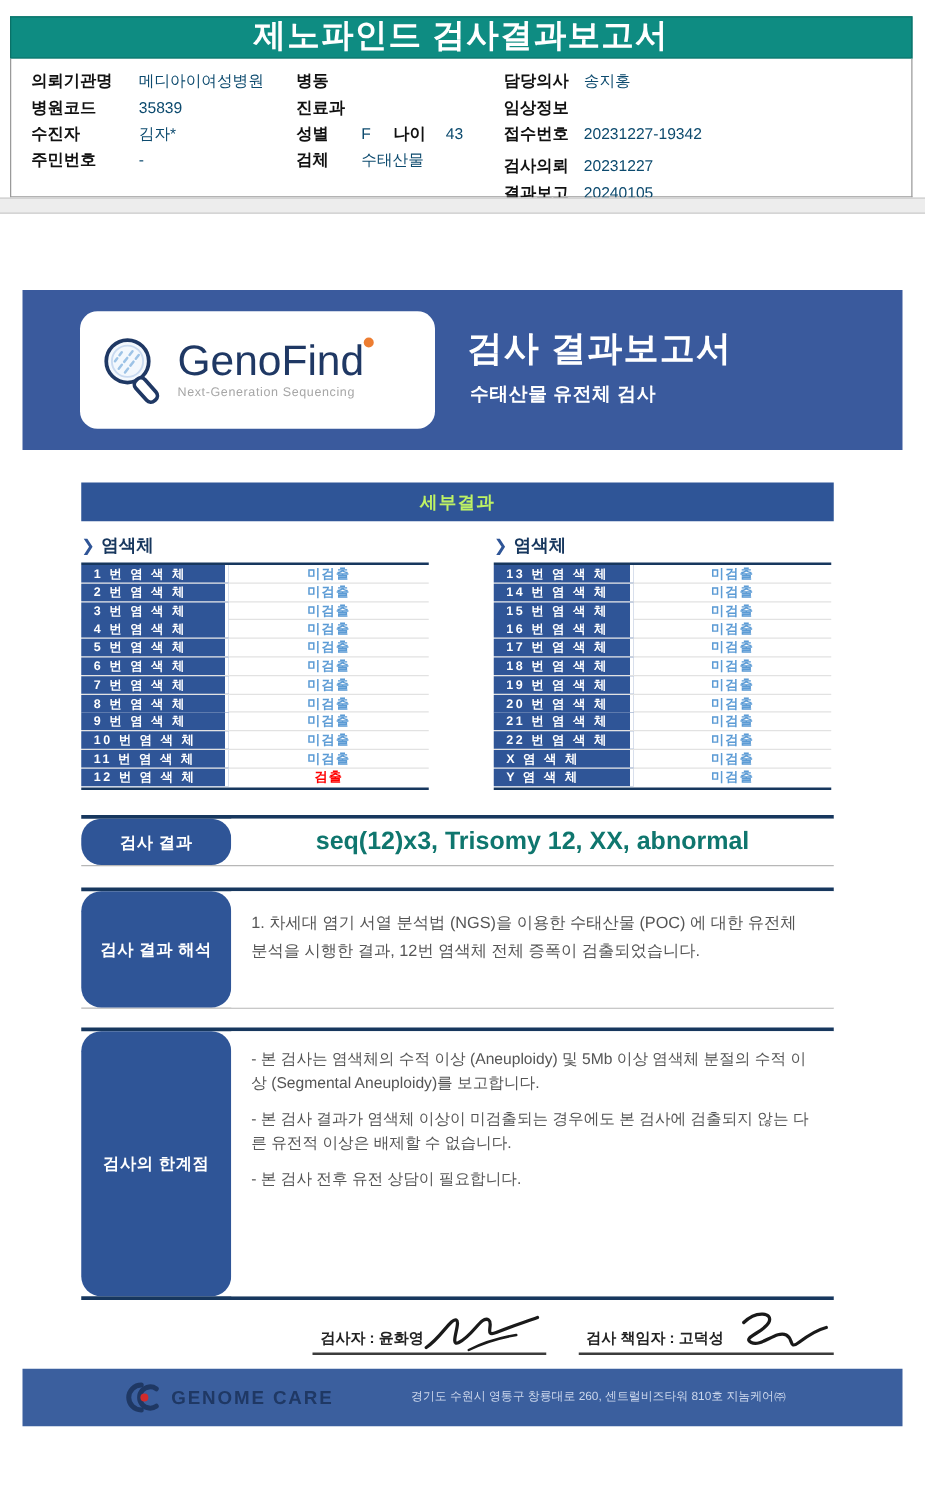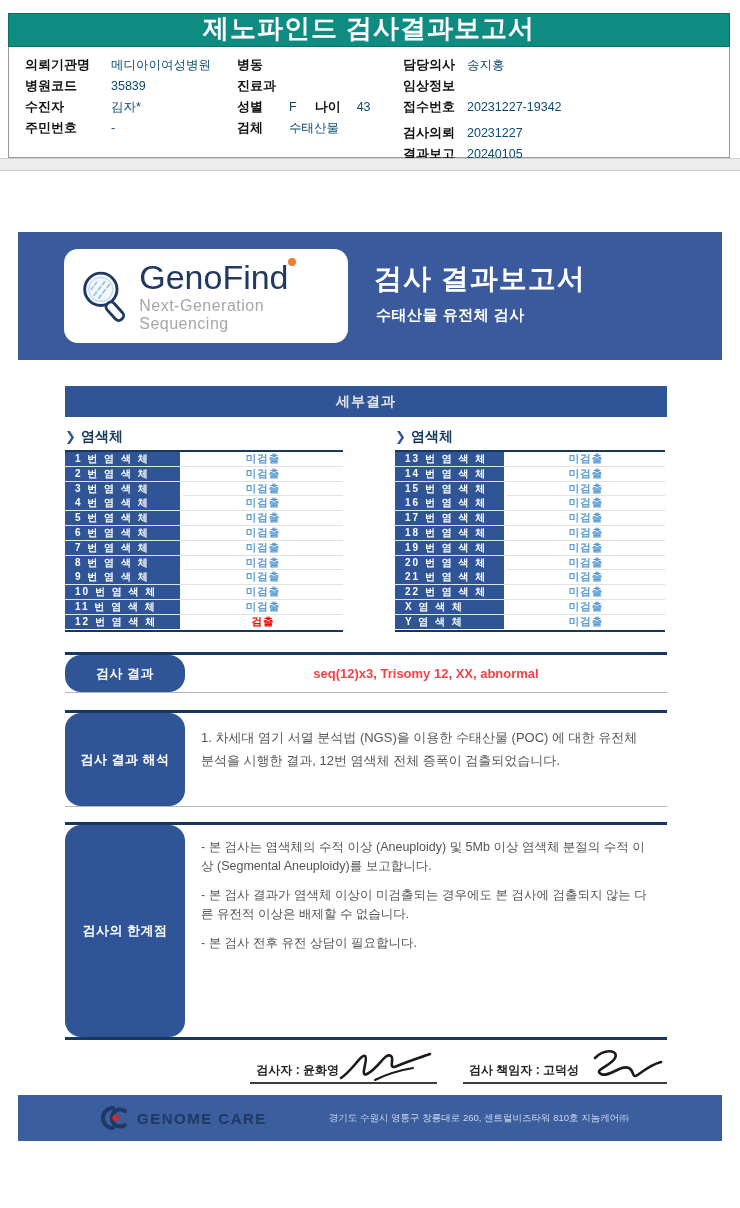--- a/index.html
+++ b/index.html
@@ -37,27 +37,27 @@
   }
   
   .banner{position:absolute;left:18px;top:232px;width:704px;height:128px;background:#3a5a9d;}
   .logo-card{
     position:absolute;left:46px;top:17px;width:284px;height:94px;
     background:#fff;border-radius:14px;display:flex;align-items:center;box-sizing:border-box;padding-left:14px;
   }
   .logo-texts{margin-left:6px;position:relative;}
   .logo-word{font-size:34px;font-weight:normal;color:#1f3864;letter-spacing:0px;line-height:1;position:relative;display:inline-block;}
   .logo-dot2{position:absolute;width:8px;height:8px;border-radius:50%;background:#ed7d31;left:149px;top:-2px;}
-  .logo-sub{font-size:16px;color:#a6a6a6;margin-top:3px;letter-spacing:0.5px;}
+  .logo-sub{font-size:10px;color:#a6a6a6;margin-top:3px;letter-spacing:0.5px;}
   .banner-title{position:absolute;left:356px;top:28px;color:#fff;font-size:28px;font-weight:bold;letter-spacing:1px;}
   .banner-sub{position:absolute;left:358px;top:74px;color:#fff;font-size:15px;font-weight:bold;letter-spacing:0.5px;}
   
   .detail-bar{
     position:absolute;left:65px;top:386px;width:602px;height:31px;background:#2f5597;
-    display:flex;align-items:center;justify-content:center;color:#e5e5e5;font-size:14px;font-weight:bold;letter-spacing:1px;
+    display:flex;align-items:center;justify-content:center;color:#bef264;font-size:14px;font-weight:bold;letter-spacing:1px;
   }
   .chrom-head{position:absolute;top:428px;font-size:14px;font-weight:bold;color:#17375e;}
   .chrom-head.left{left:65px;} .chrom-head.right{left:395px;}
   .chev{color:#2f5597;font-weight:bold;margin-right:5px;font-size:13px;}
   .chrom-table{position:absolute;top:450px;border-top:2px solid #17375e;border-bottom:2px solid #17375e;}
   .chrom-table.left{left:65px;width:278px;}
   .chrom-table.right{left:395px;width:270px;}
   .t-row{display:flex;height:14.8px;box-sizing:border-box;border-bottom:1px solid #e2e2e2;align-items:flex-start;}
   .t-row:last-child{border-bottom:none;}
   .t-label{
@@ -69,21 +69,21 @@
   .t-value{flex:1;display:flex;align-items:center;justify-content:center;font-size:10.5px;font-weight:bold;color:#5b9bd5;letter-spacing:1px;}
   .t-value.positive{color:#ff0000;}
   
   .sec{position:absolute;left:65px;width:602px;display:flex;box-sizing:border-box;border-top:3px solid #17375e;}
   .sec-label{
     flex:0 0 120px;width:120px;background:#2f5597;color:#fff;font-size:13px;font-weight:bold;
     display:flex;align-items:center;justify-content:center;text-align:center;letter-spacing:0.5px;border-radius:16px;
   }
   .sec-body{flex:1;background:#fff;}
   .sec.result{top:652px;height:41px;border-bottom:1px solid #b7b7b7;}
-  .result-value{display:flex;align-items:center;justify-content:center;height:100%;font-size:13px;font-weight:bold;color:#ef4444;}
+  .result-value{display:flex;align-items:center;justify-content:center;height:100%;font-size:20px;font-weight:bold;color:#0f766e;}
   .sec.interp{top:710px;height:97px;border-bottom:1px solid #b7b7b7;}
   .interp-body{padding:13px 16px 0 16px;font-size:13px;color:#555;line-height:1.8;}
   .sec.limits{top:822px;height:218px;border-bottom:3px solid #17375e;}
   .limits-body{padding:4px 16px;font-size:12.5px;color:#555;line-height:1.55;}
   .limits-body p{margin:9px 0;}
   
   .signatures{position:absolute;left:65px;top:1044px;width:602px;display:flex;justify-content:flex-end;align-items:flex-end;gap:26px;}
   .sig-group{display:flex;align-items:flex-end;border-bottom:2px solid #3c3c3c;padding:0 2px 2px 6px;}
   .sig-name{font-size:12px;font-weight:bold;color:#222;white-space:nowrap;line-height:20px;}
   .sig-svg{margin-left:-4px;margin-bottom:-6px;}

